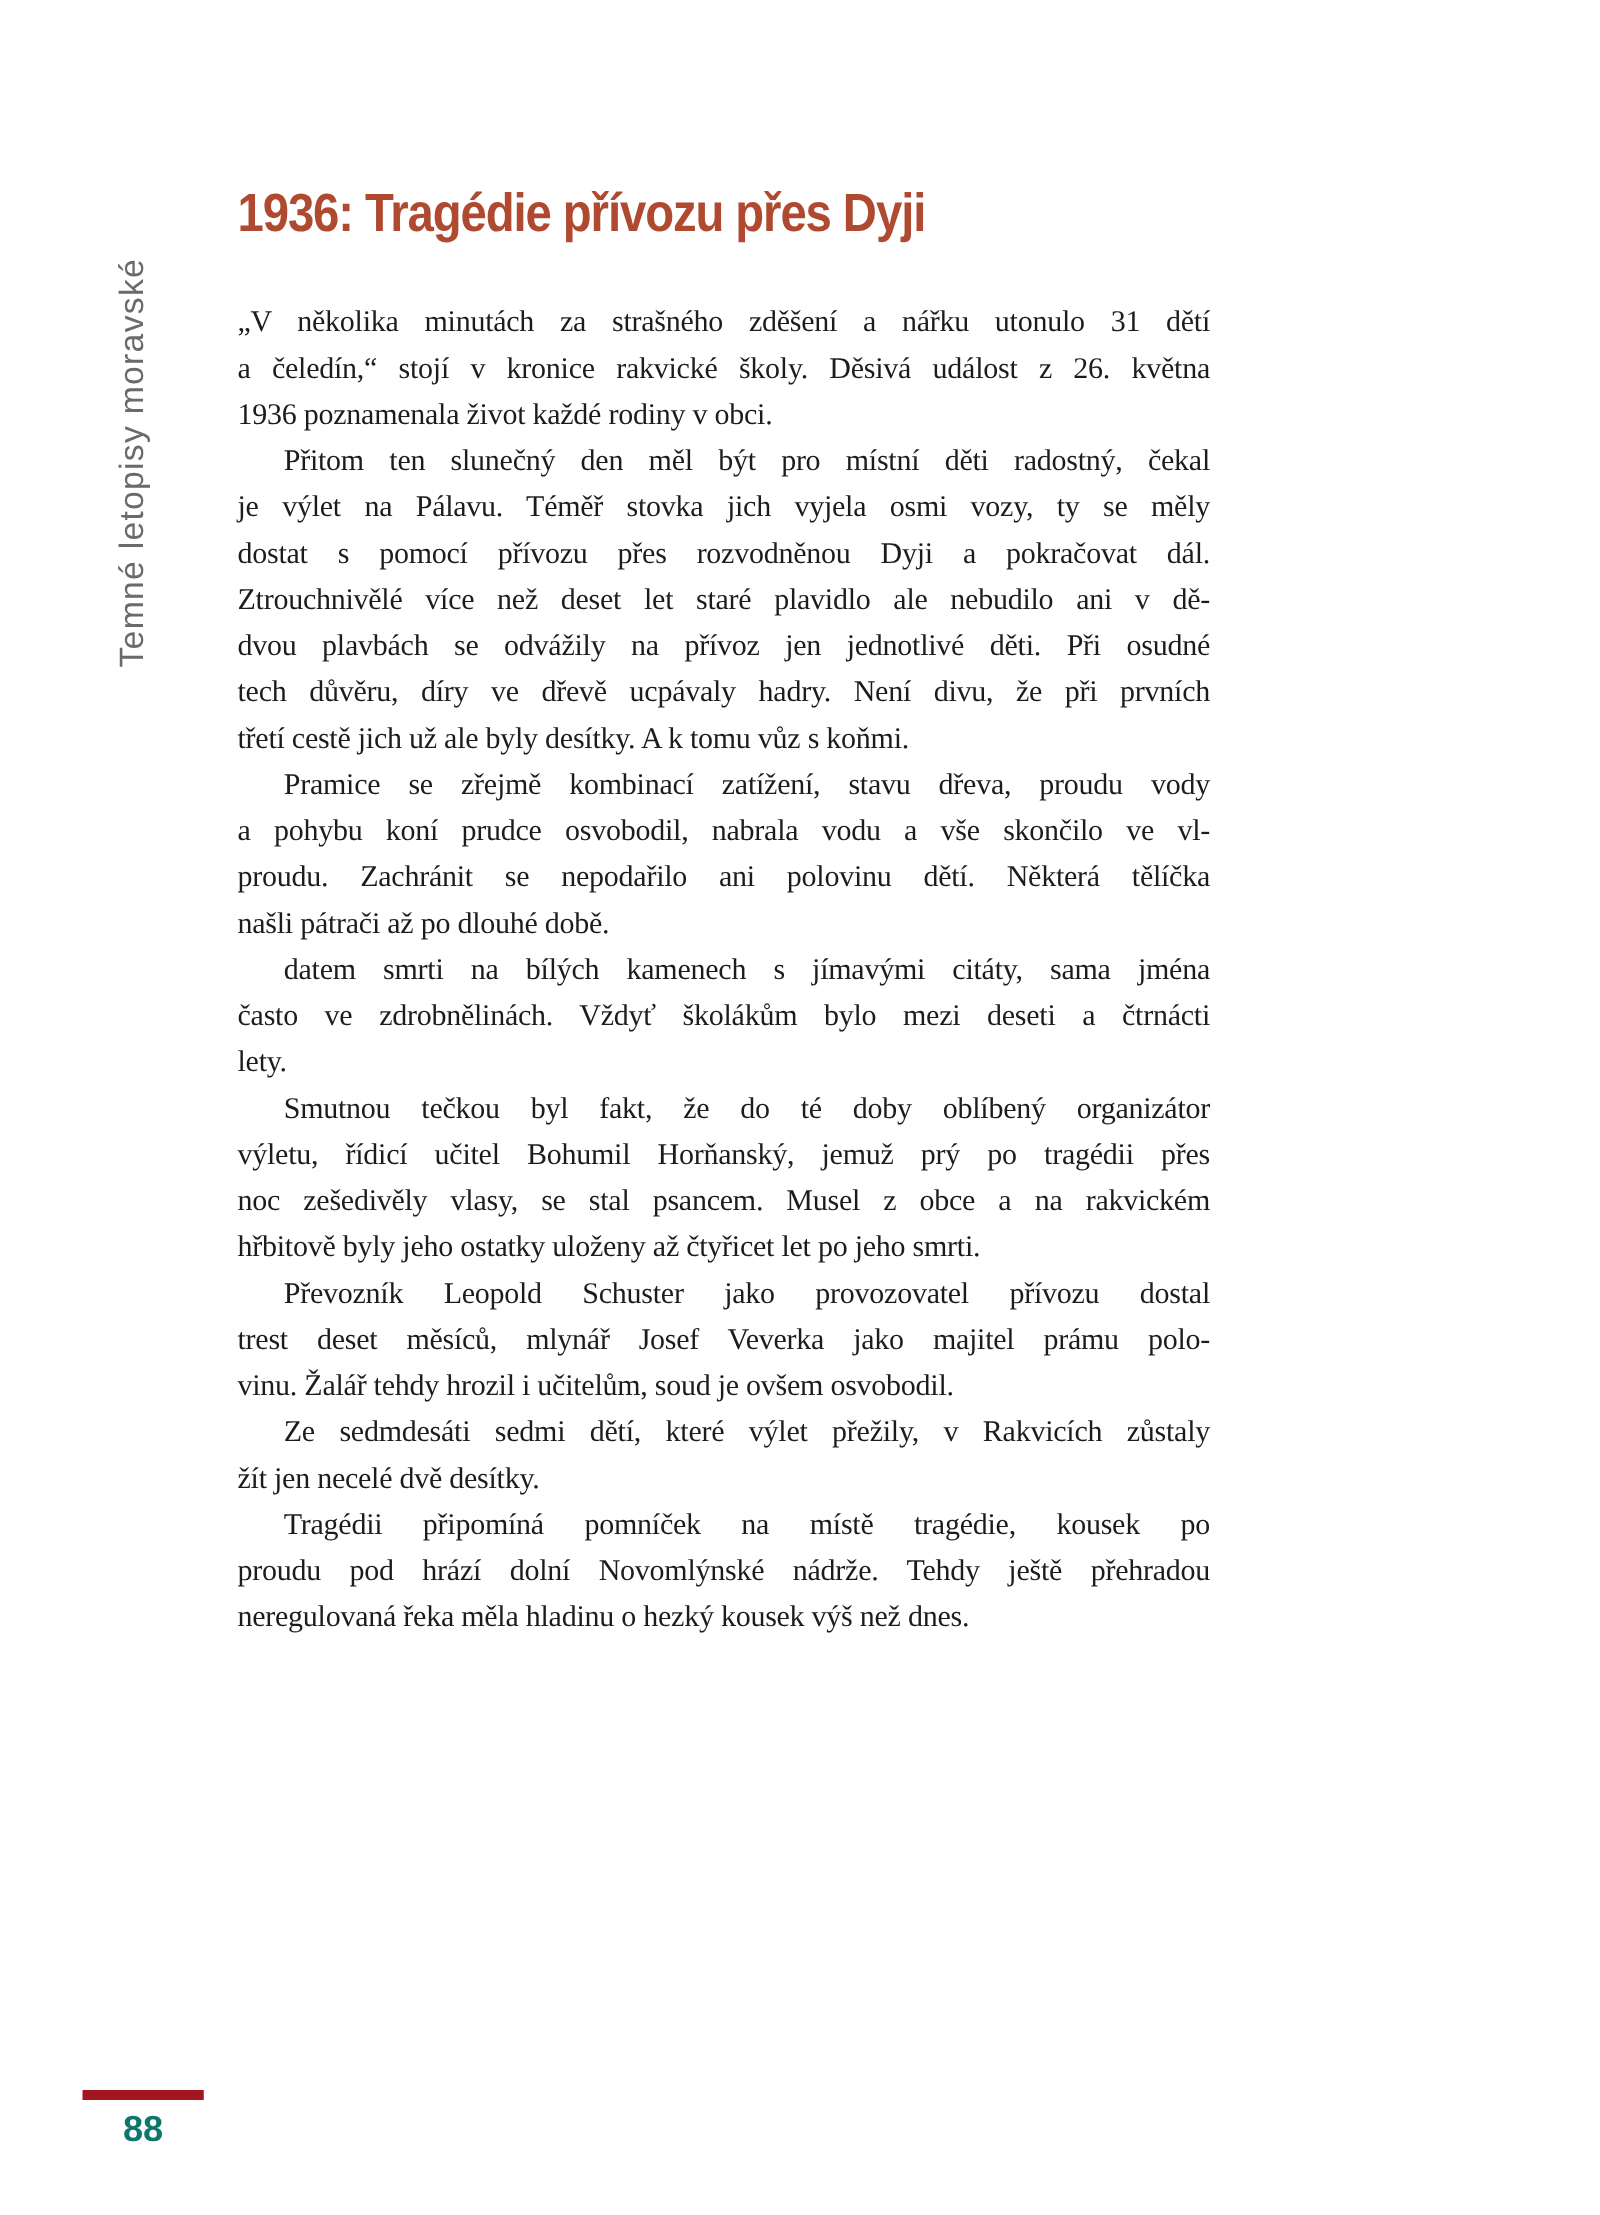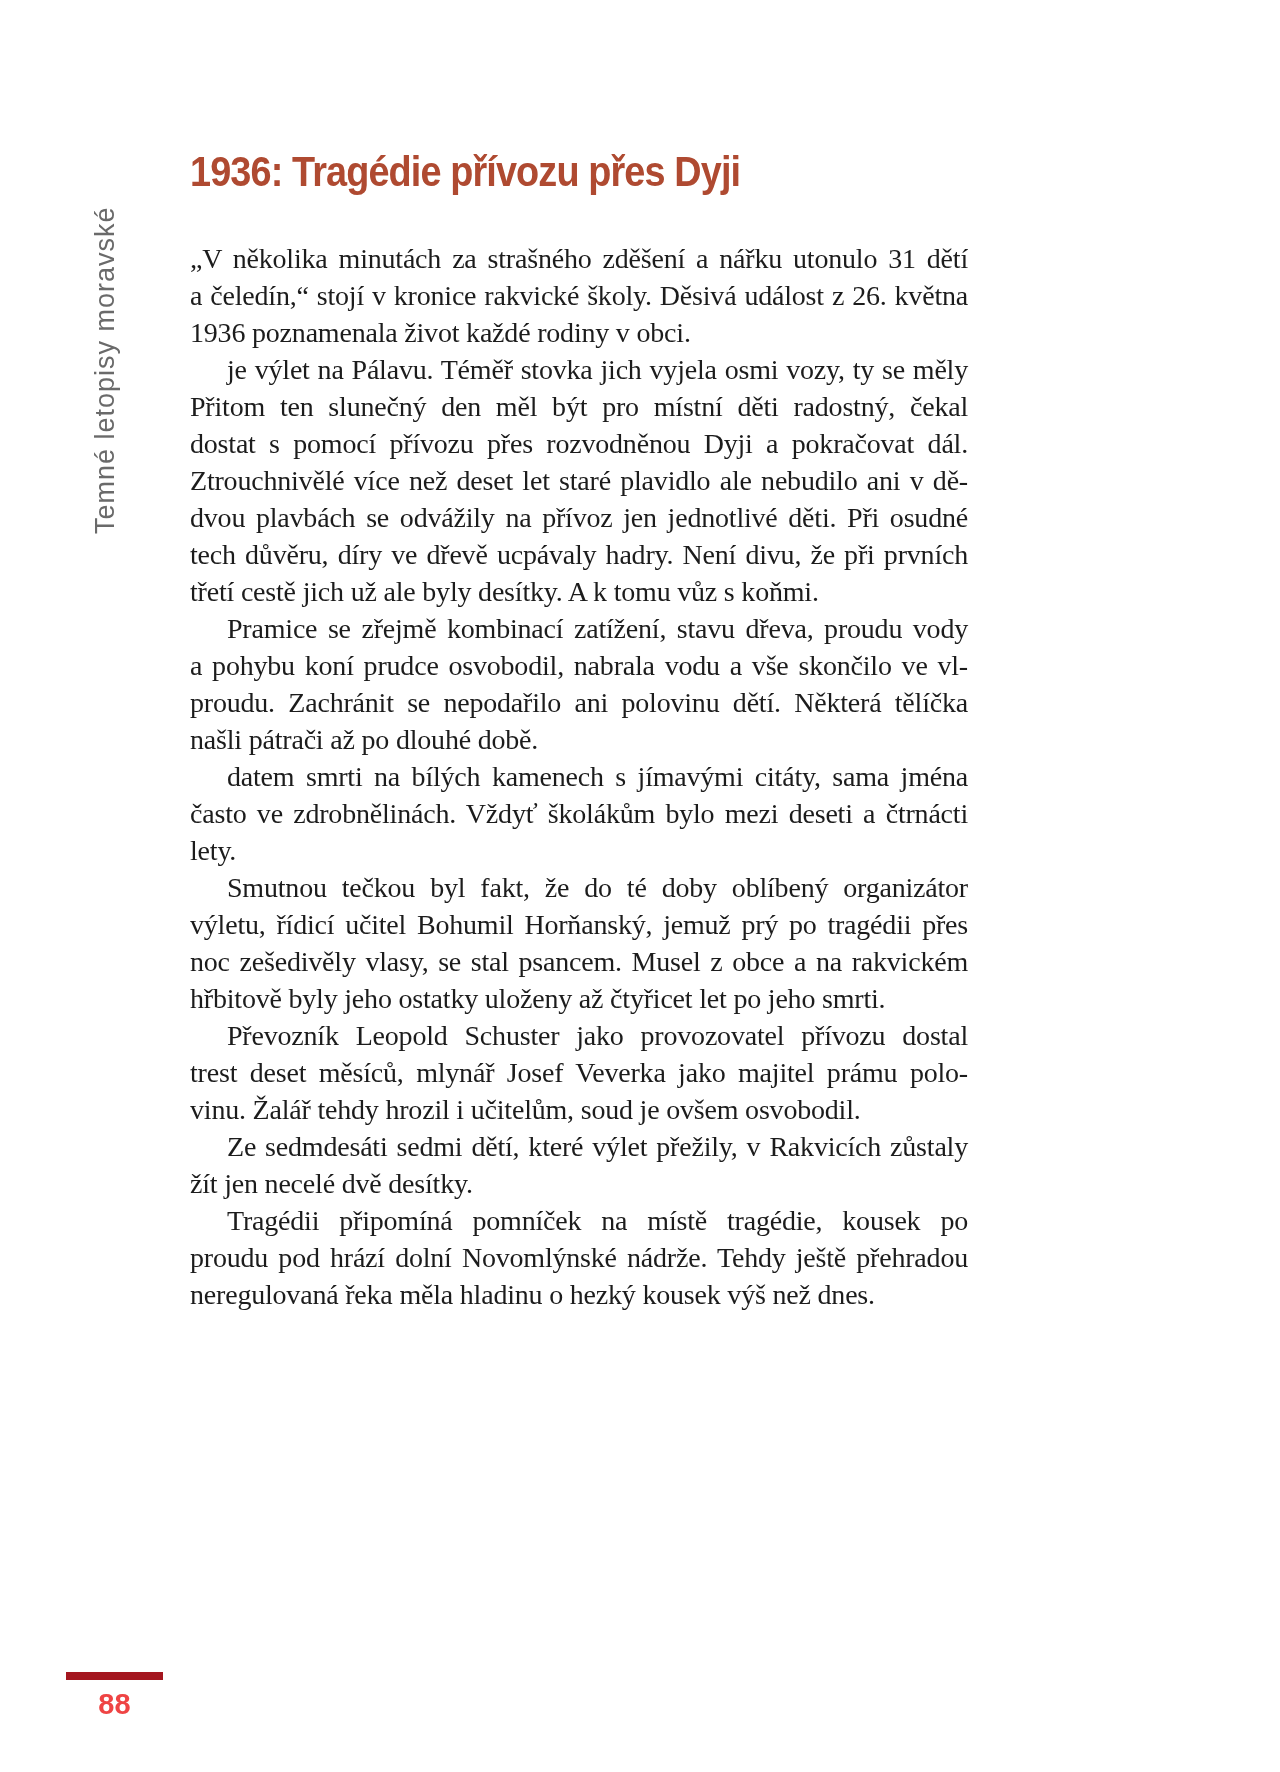--- a/index.html
+++ b/index.html
@@ -49,21 +49,21 @@
 
   .article-body {
     margin-top: 44px;
     color: #1c1c1c;
   }
 
   .para { margin: 0; }
 
   .line {
     font-family: "Liberation Serif", serif;
-    font-size: 28px;
+    font-size: 24px;
     line-height: 37px;
     letter-spacing: -0.2px;
     white-space: normal;
   }
   
   .line.j {
     text-align: justify;
     text-align-last: justify;
   }
   .para.indent .line:first-child {
@@ -81,40 +81,40 @@
   }
   .page-number {
     position: absolute;
     left: 66px;
     top: 1688px;
     width: 97px;
     text-align: center;
     font-family: "Liberation Sans", sans-serif;
     font-weight: bold;
     font-size: 29px;
-    color: #ef4444;
+    color: #0f766e;
   }
 </style>
 </head>
 <body>
 
 <div class="vertical-label">Temné letopisy moravské</div>
 
 <div class="content">
   <div class="page-title">1936: Tragédie přívozu přes Dyji</div>
 
   <div class="article-body">
       <div class="para">
         <div class="line j">„V několika minutách za strašného zděšení a nářku utonulo 31 dětí</div>
         <div class="line j">a čeledín,“ stojí v kronice rakvické školy. Děsivá událost z 26. května</div>
         <div class="line">1936 poznamenala život každé rodiny v obci.</div>
       </div>
       <div class="para indent">
+        <div class="line j">Přitom ten slunečný den měl být pro místní děti radostný, čekal</div>
         <div class="line j">je výlet na Pálavu. Téměř stovka jich vyjela osmi vozy, ty se měly</div>
-        <div class="line j">Přitom ten slunečný den měl být pro místní děti radostný, čekal</div>
         <div class="line j">dostat s pomocí přívozu přes rozvodněnou Dyji a pokračovat dál.</div>
         <div class="line j">Ztrouchnivělé více než deset let staré plavidlo ale nebudilo ani v dě-</div>
         <div class="line j">dvou plavbách se odvážily na přívoz jen jednotlivé děti. Při osudné</div>
         <div class="line j">tech důvěru, díry ve dřevě ucpávaly hadry. Není divu, že při prvních</div>
         <div class="line">třetí cestě jich už ale byly desítky. A k tomu vůz s koňmi.</div>
       </div>
       <div class="para indent">
         <div class="line j">Pramice se zřejmě kombinací zatížení, stavu dřeva, proudu vody</div>
         <div class="line j">a pohybu koní prudce osvobodil, nabrala vodu a vše skončilo ve vl-</div>
         <div class="line j">proudu. Zachránit se nepodařilo ani polovinu dětí. Některá tělíčka</div>

